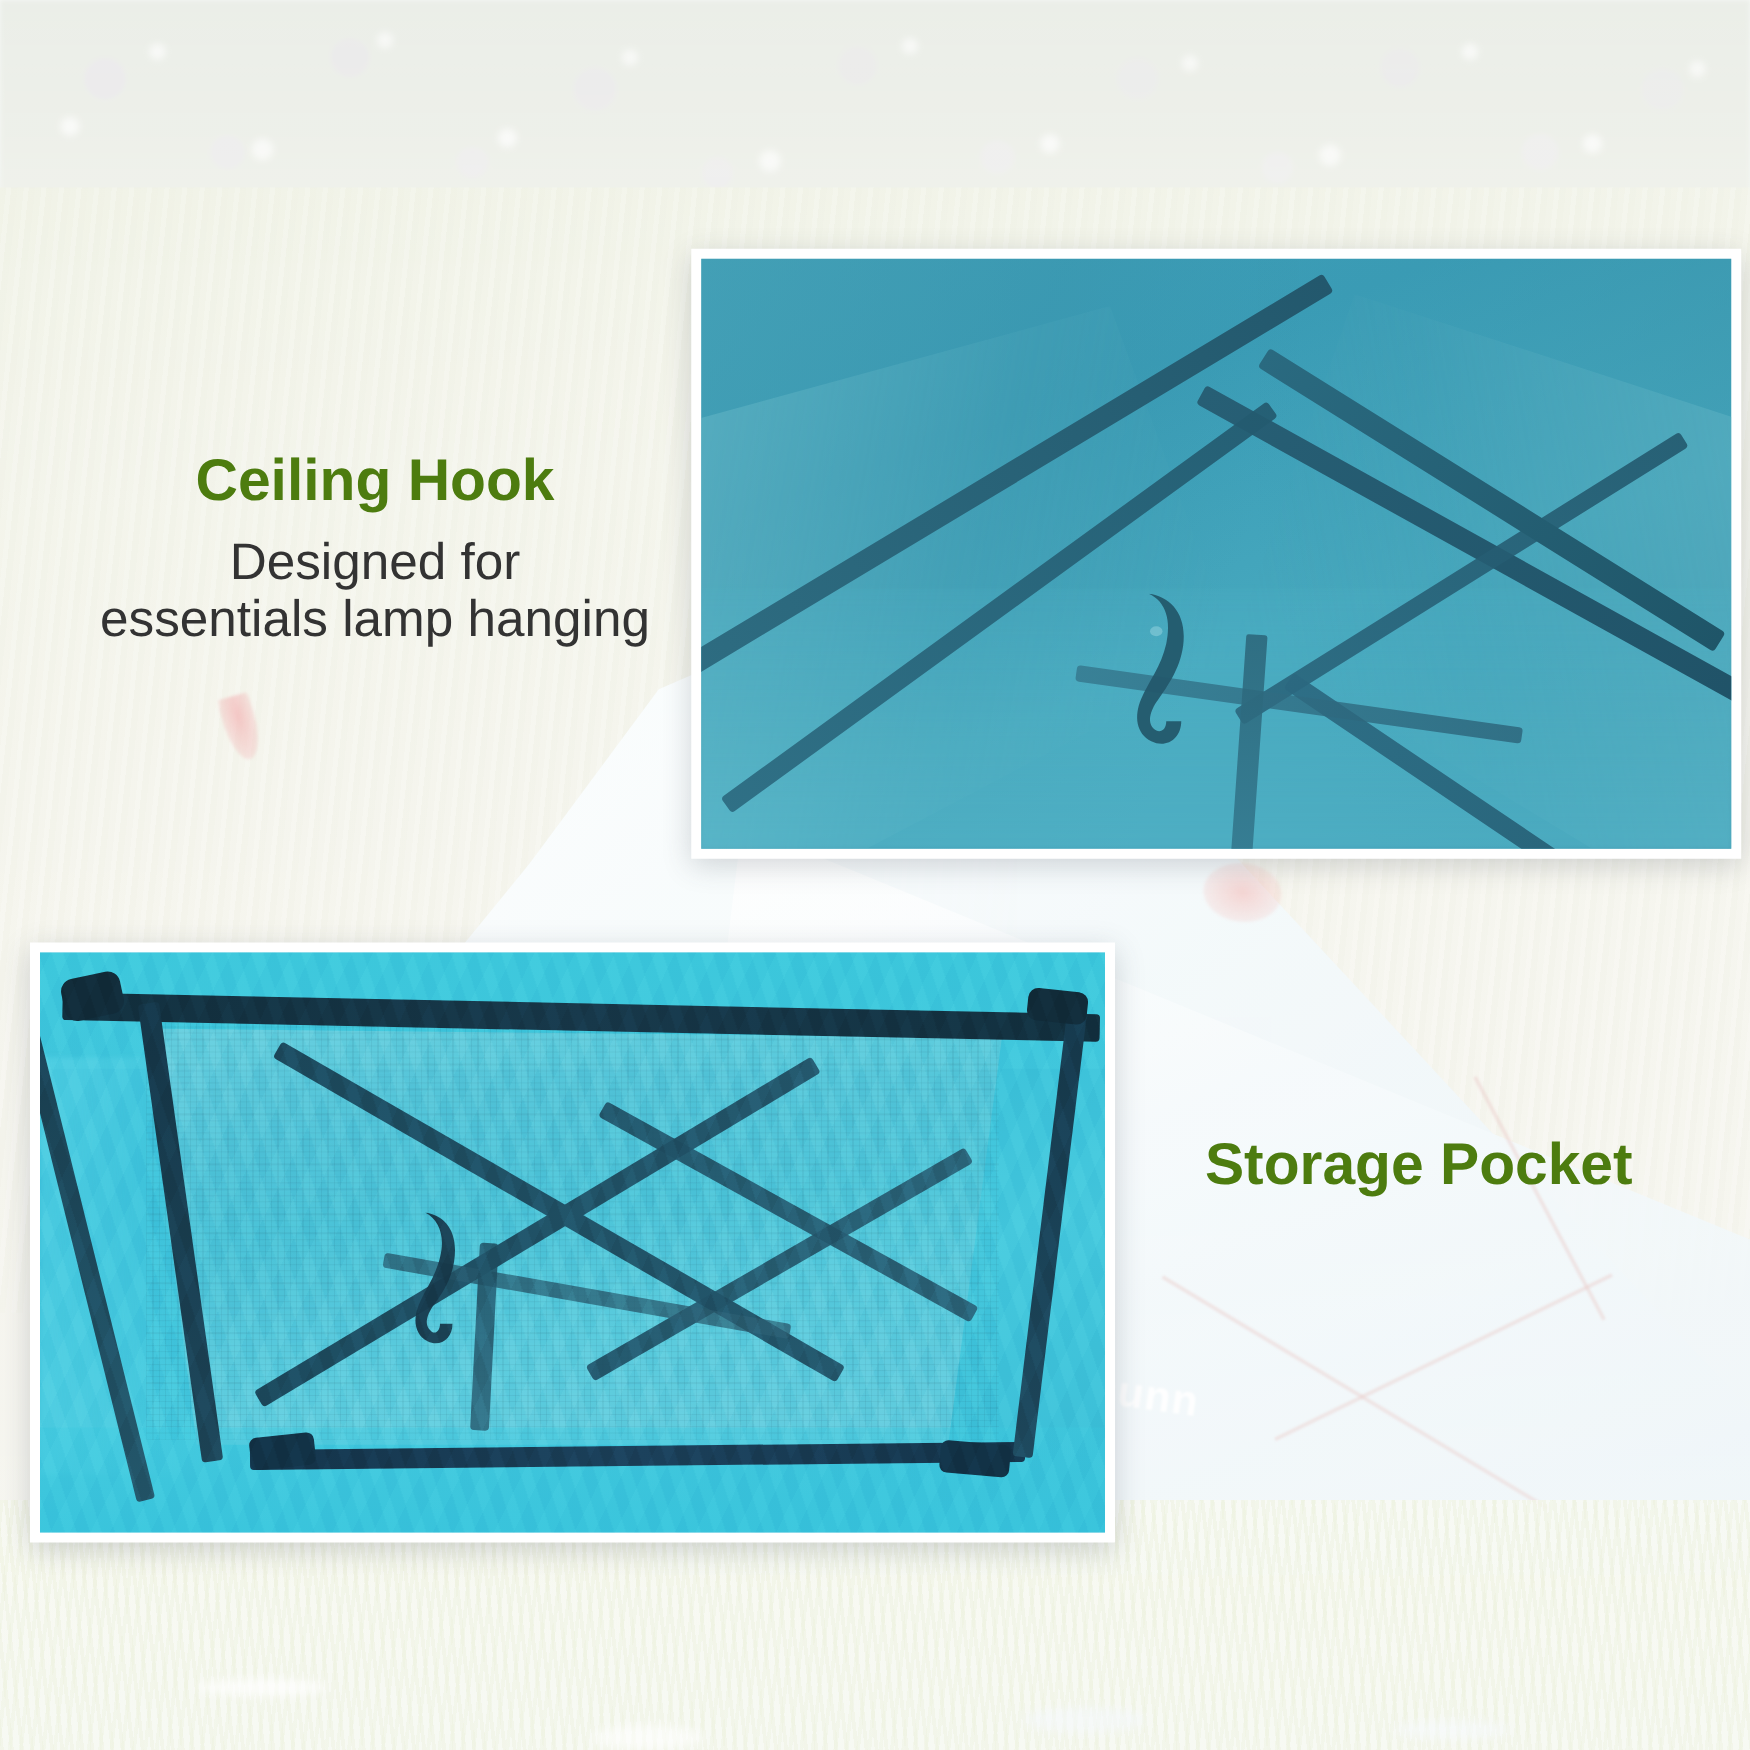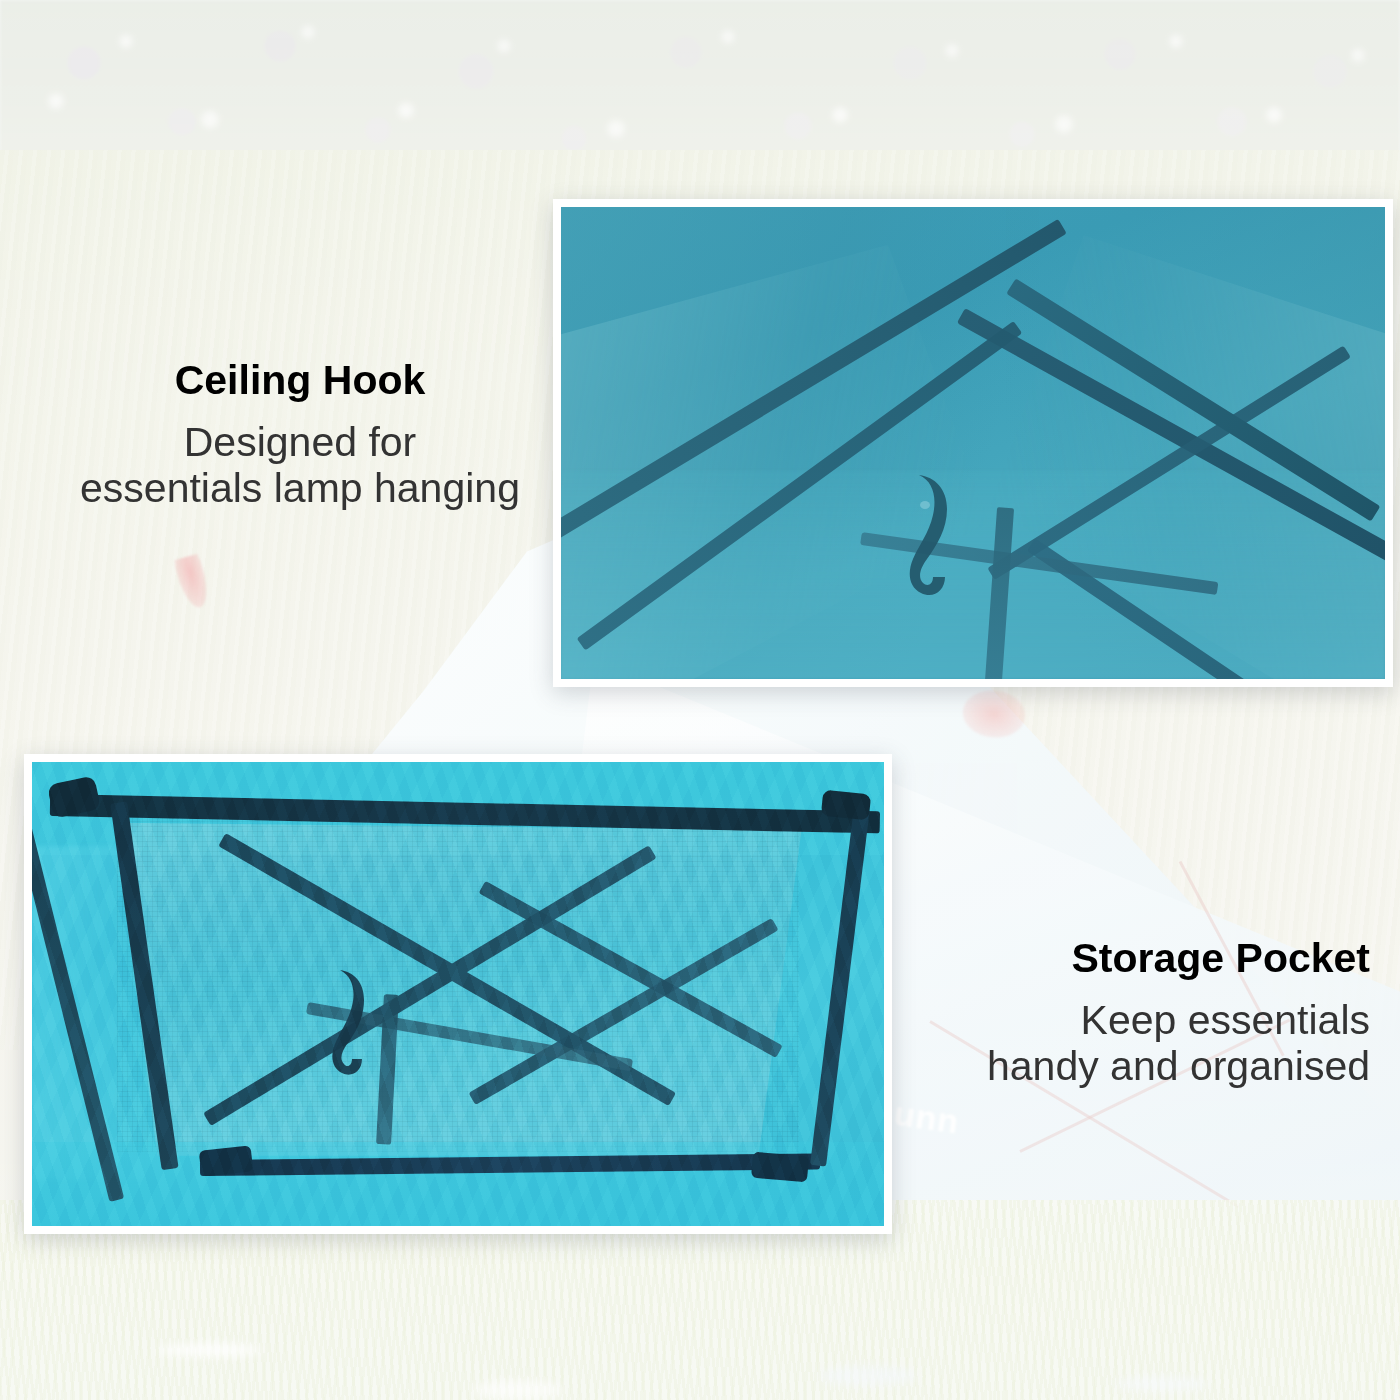--- a/index.html
+++ b/index.html
@@ -149,36 +149,36 @@
     font-size: 72px;
     font-weight: 700;
     letter-spacing: -0.5px;
     color: #2b2b2b;
     line-height: 1;
   }
 
   
   .textblock { position: absolute; text-align: center; }
   .tb-heading {
-    font-size: 41px;
+    font-size: 47px;
     font-weight: 700;
-    color: #000000;
+    color: #4d7c0f;
     line-height: 1.12;
     white-space: nowrap;
   }
   .tb-sub {
     margin-top: 16px;
     font-size: 41px;
     font-weight: 400;
     color: #333333;
     line-height: 1.12;
     white-space: pre-line;
   }
   #text-ceiling-hook { left: 20px; top: 358px; width: 560px; }
-  #text-storage-pocket { left: 900px; top: 936px; width: 470px; text-align: right; }
+  #text-storage-pocket { left: 900px; top: 905px; width: 470px; }
 
   
   .photo-card {
     position: absolute;
     background: #ffffff;
     padding: 8px;
     box-shadow: 0 6px 22px rgba(60,70,80,.22);
     box-sizing: border-box;
   }
   .photo-inner {
@@ -374,17 +374,15 @@
       <div class="tag" style="left:168px; top:386px; width:52px; height:26px; background:#123246; border-radius:6px; transform:rotate(-6deg);"></div>
       <div class="tag" style="left:720px; top:392px; width:56px; height:26px; background:#123246; border-radius:6px; transform:rotate(5deg);"></div>
       <div class="tag" style="left:790px; top:30px; width:48px; height:26px; background:#112b39; border-radius:8px; transform:rotate(6deg);"></div>
 
       <div class="wrinkles"></div>
     </div>
   </div>
 
   <div class="textblock" id="text-storage-pocket">
     <div class="tb-heading">Storage Pocket</div>
-    <div class="tb-sub">Keep essentials
-handy and organised</div>
   </div>
 
 </div>
 
 </body></html>

